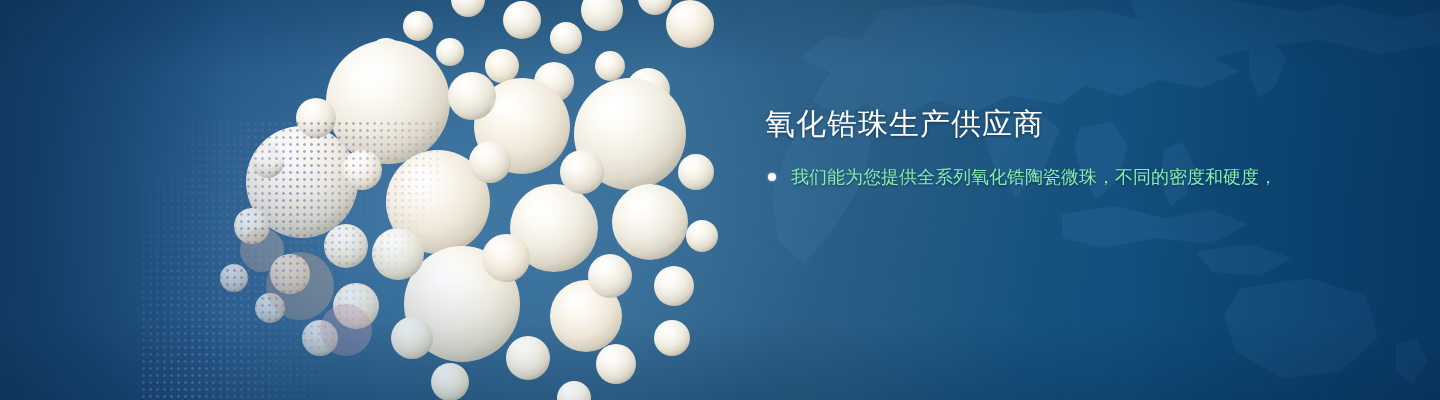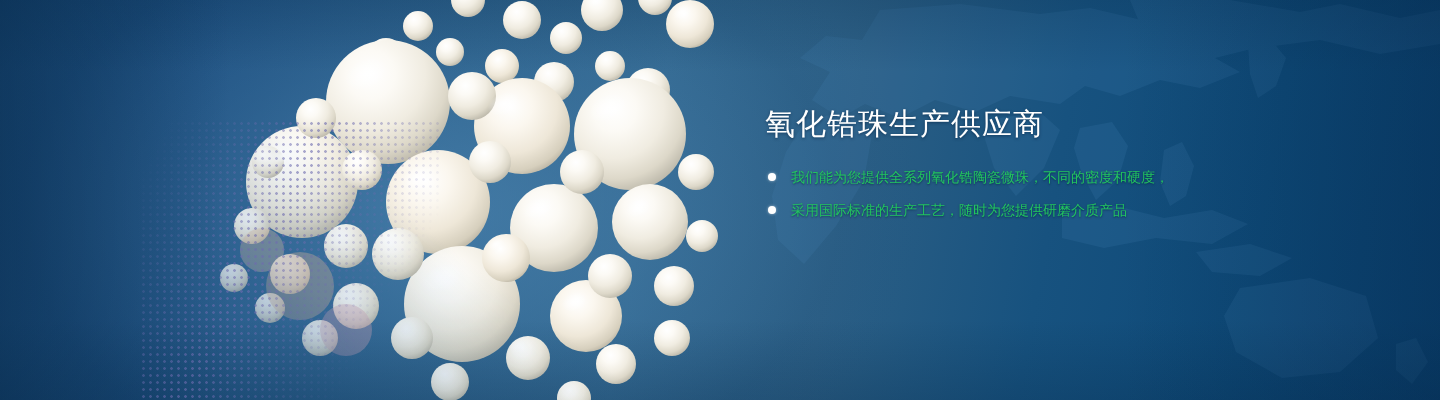--- a/index.html
+++ b/index.html
@@ -96,23 +96,23 @@
     text-shadow:0 1px 3px rgba(0,25,55,.55);
     white-space:nowrap;
   }
 
   .bullets { margin-top:21px; }
 
   .bullet {
     position:relative;
     padding-left:26px;
     margin-bottom:9px;
-    font-size:14px;
+    font-size:18px;
     line-height:24px;
-    color:#22c55e;
+    color:#86efac;
     text-shadow:0 1px 2px rgba(0,25,55,.60);
   }
   .bullet:last-child { margin-bottom:0; }
 
   .bullet-dot {
     position:absolute;
     left:3px; top:8px;
     width:8px; height:8px;
     border-radius:50%;
     background:#ffffff;
@@ -295,21 +295,17 @@
     <h1 class="headline">氧化锆珠生产供应商</h1>
 
     <ul class="bullets" style="list-style:none;">
 
       <li class="bullet">
         <span class="bullet-dot"></span>
         <span class="bullet-line">我们能为您提供全系列氧化锆陶瓷微珠，不同的密度和硬度，</span>
       </li>
 
 
-      <li class="bullet">
-        <span class="bullet-dot"></span>
-        <span class="bullet-line">采用国际标准的生产工艺，随时为您提供研磨介质产品</span>
-      </li>
 
     </ul>
   </div>
 
 </div>
 
 </body></html>

